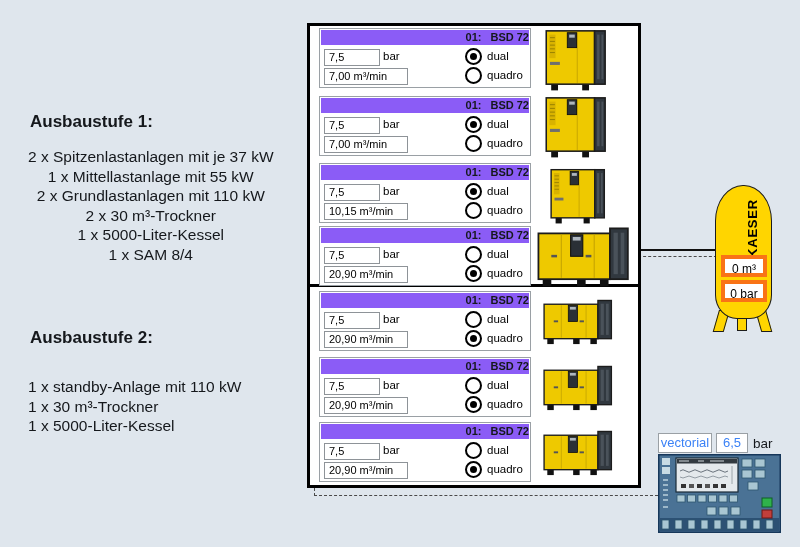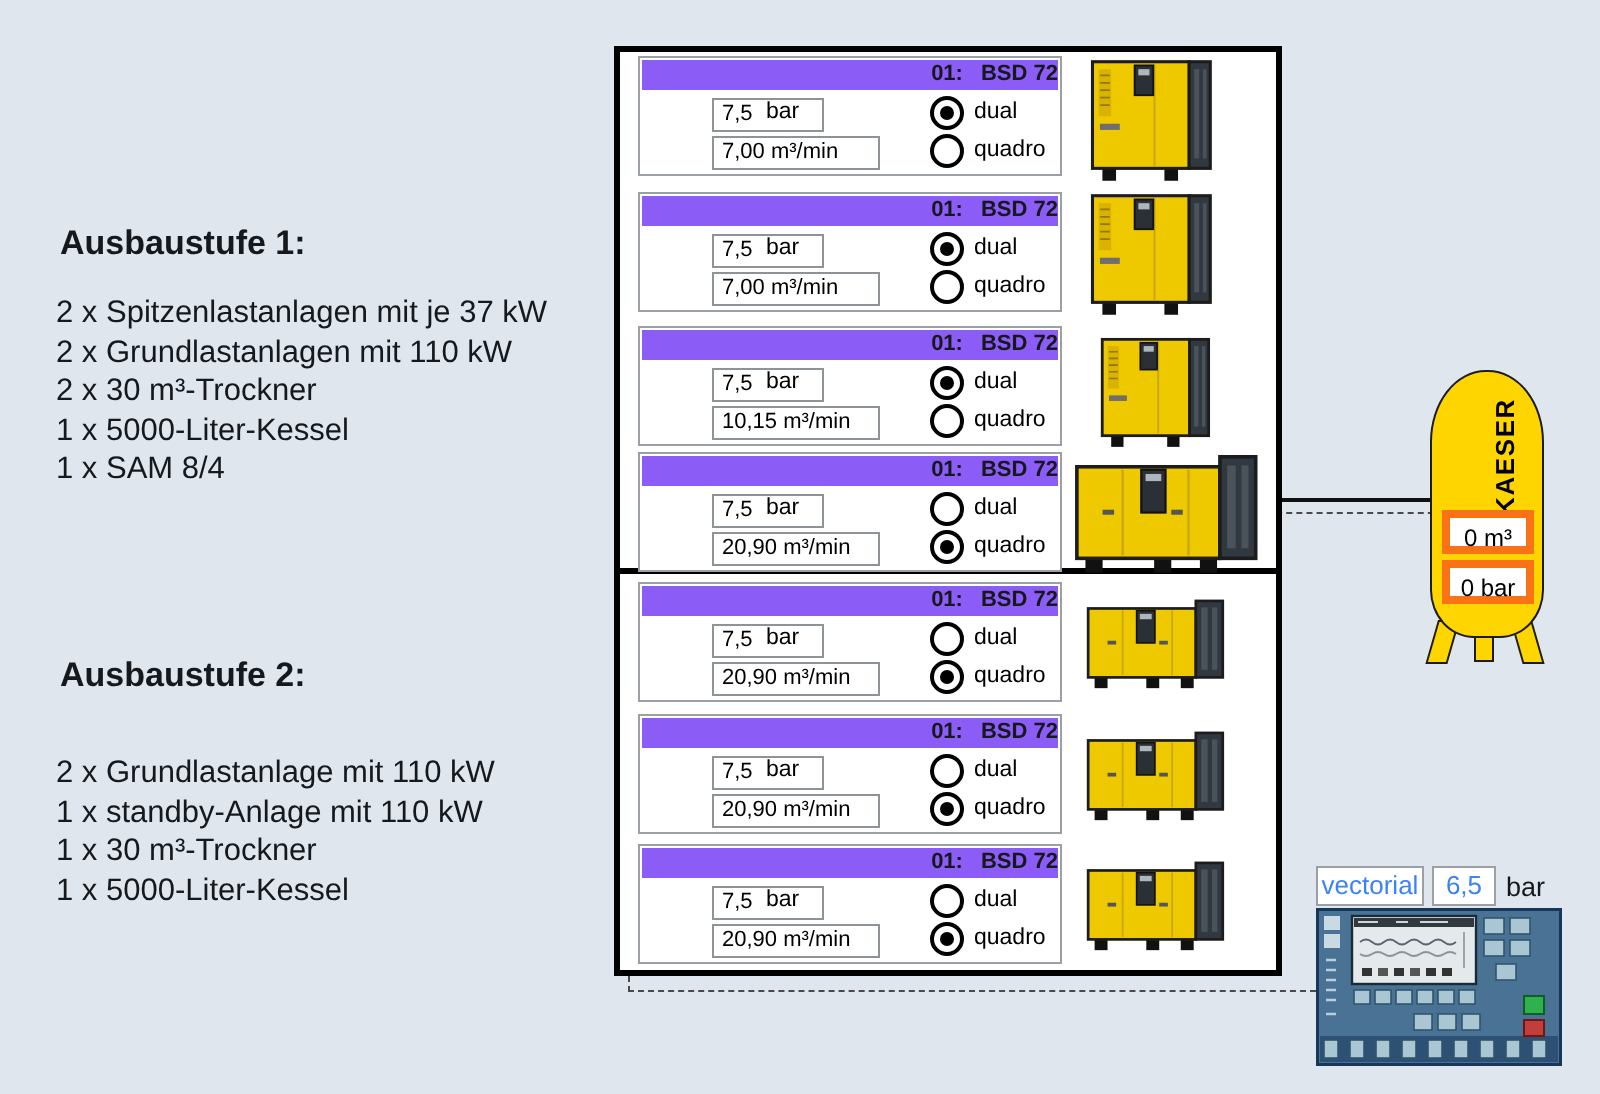--- a/index.html
+++ b/index.html
@@ -8,21 +8,21 @@
   .abs{position:absolute;}
   .stage-title{font-size:17px;font-weight:bold;white-space:nowrap;}
   .stage-item{font-size:15.5px;line-height:19.5px;white-space:nowrap;}
   .panel{border:3px solid #000;background:#fff;box-sizing:border-box;}
   .divider{background:#000;}
   .unit{position:absolute;width:212px;height:60px;border:1px solid #9aa0a5;background:#fff;box-sizing:border-box;}
   .unit-header{height:15px;margin:1px;background:#8b5cf6;font-size:11px;font-weight:bold;line-height:15px;padding-left:7px;text-align:right;}
   .unit-header .model{margin-left:9px;}
   .unit-body{position:relative;height:42px;}
   .field{position:absolute;height:15px;border:1px solid #8e9398;background:#fff;font-size:11px;line-height:15px;
-         padding:0 0 0 4px;font-family:"Liberation Sans",sans-serif;color:#000;box-sizing:content-box;margin-left:32px;}
+         padding:0 0 0 4px;font-family:"Liberation Sans",sans-serif;color:#000;box-sizing:content-box;}
   input.field{outline:none;}
   .small-label{position:absolute;font-size:11.5px;color:#000;white-space:nowrap;}
   .radio{position:absolute;width:13px;height:13px;border:2.2px solid #000;border-radius:50%;background:#fff;}
   .dot{position:absolute;left:2.6px;top:2.6px;width:7.8px;height:7.8px;border-radius:50%;background:#000;display:none;}
   .unit[data-mode="dual"] .radio-dual .dot{display:block;}
   .unit[data-mode="quadro"] .radio-quadro .dot{display:block;}
   .dash-v{width:0;border-left:1.7px dashed #4a4a4a;}
   .dash-h{height:0;border-top:1.7px dashed #4a4a4a;}
   .solid-h{height:2.2px;background:#111;}
   .tank-body{background:#ffd500;border:1.8px solid #1c1c1c;border-radius:28px 28px 22px 22px / 36px 36px 24px 24px;}
@@ -64,30 +64,30 @@
         <rect x="20" y="40" width="8" height="3.5" fill="#555"></rect>
         <rect x="68" y="40" width="8" height="3.5" fill="#555"></rect>
         <rect x="102" y="3" width="25" height="71" fill="#31383f" stroke="#1c1c1c" stroke-width="2.5"></rect>
         <rect x="107" y="9" width="6" height="58" fill="#4a525a"></rect>
         <rect x="117" y="9" width="5" height="58" fill="#4a525a"></rect>
       </symbol>
     </defs>
   </svg>
 
   <div class="abs stage-title" style="left:30px;top:112px;">Ausbaustufe 1:</div>
-  <div class="abs" style="left:28px;top:147px;">
+  <div class="abs" style="left:28px;top:147px;text-align:center;">
     <div class="stage-item">2 x Spitzenlastanlagen mit je 37 kW</div>
+    <div class="stage-item">1 x Mittellastanlage mit 55 kW</div>
     <div class="stage-item">2 x Grundlastanlagen mit 110 kW</div>
     <div class="stage-item">2 x 30 m³-Trockner</div>
     <div class="stage-item">1 x 5000-Liter-Kessel</div>
     <div class="stage-item">1 x SAM 8/4</div>
   </div>
   <div class="abs stage-title" style="left:30px;top:328px;">Ausbaustufe 2:</div>
   <div class="abs" style="left:28px;top:377px;">
-    <div class="stage-item">2 x Grundlastanlage mit 110 kW</div>
     <div class="stage-item">1 x standby-Anlage mit 110 kW</div>
     <div class="stage-item">1 x 30 m³-Trockner</div>
     <div class="stage-item">1 x 5000-Liter-Kessel</div>
   </div>
 
   <div class="abs dash-v" style="left:314px;top:56px;height:440px;"></div>
   <div class="abs dash-h" style="left:314px;top:495px;width:344px;"></div>
   <div class="abs dash-h" style="left:314px;top:56px;width:13px;"></div>
   <div class="abs dash-h" style="left:314px;top:124px;width:13px;"></div>
   <div class="abs dash-h" style="left:314px;top:191px;width:13px;"></div>

